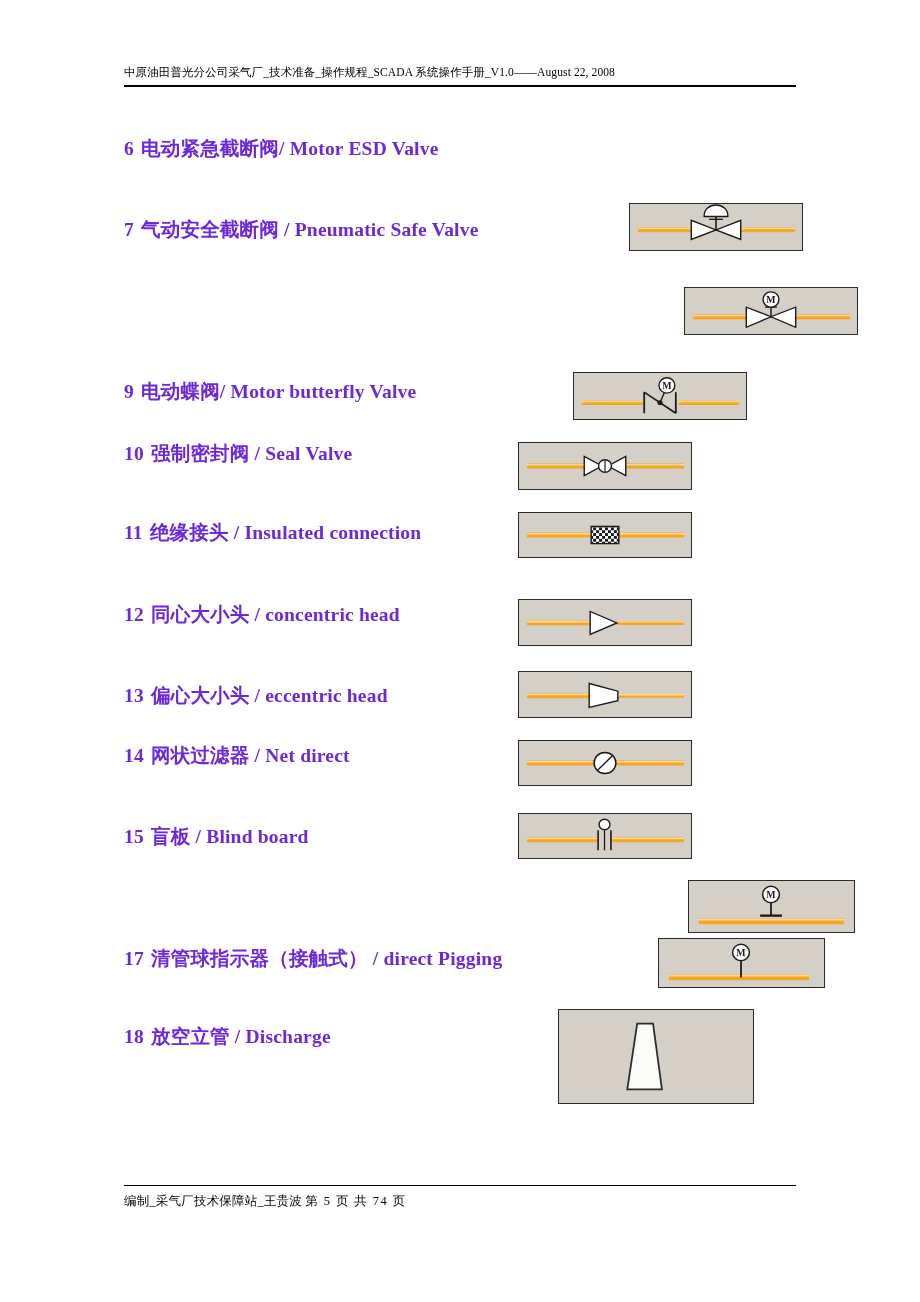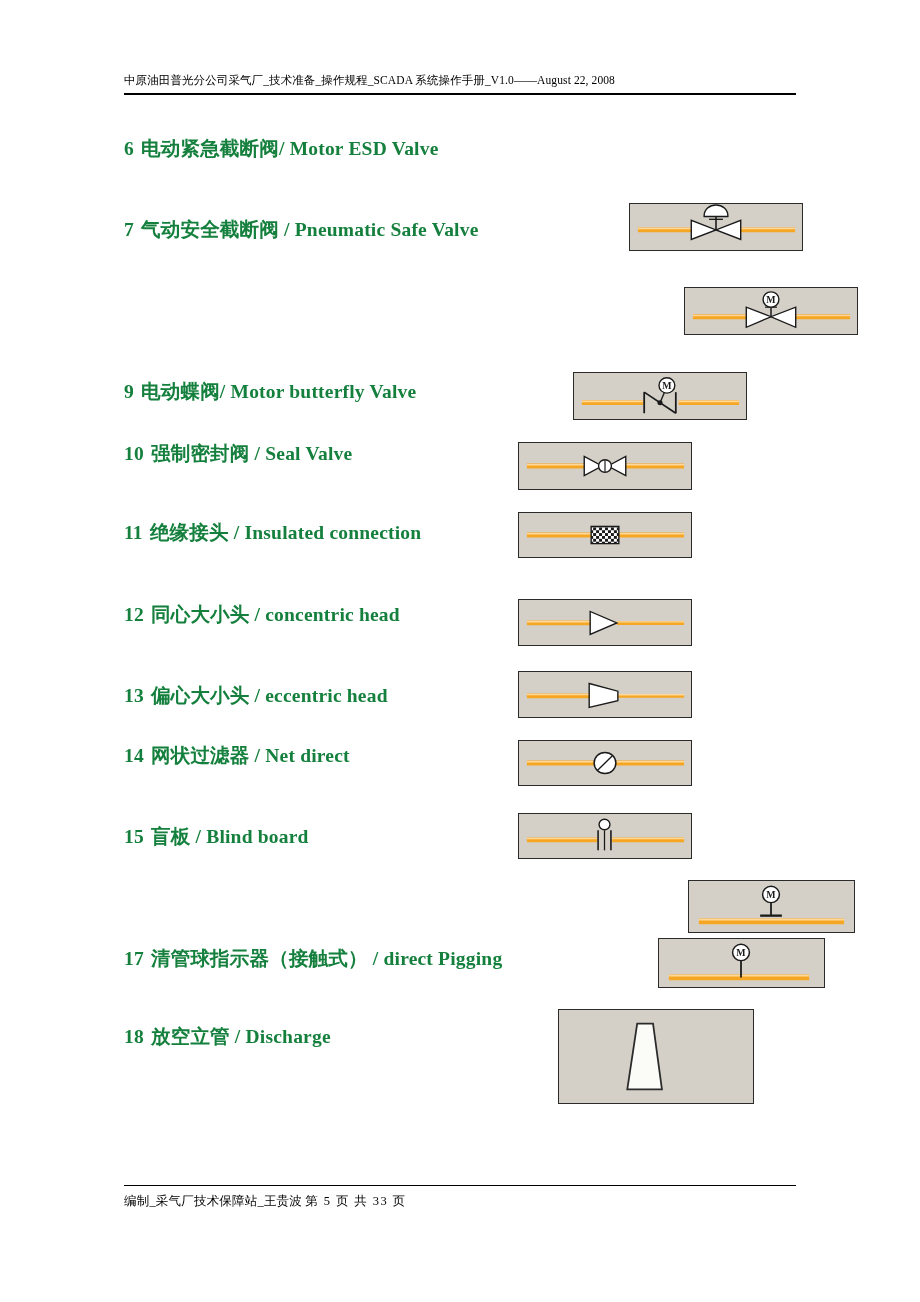--- a/index.html
+++ b/index.html
@@ -13,21 +13,21 @@
     position: relative;
     font-family: "Liberation Serif", "DejaVu Serif", serif;
     color: #000000;
     overflow: hidden;
   }
 
   
   .header {
     position: absolute;
     left: 124px;
-    top: 72px;
+    top: 64px;
     width: 672px;
   }
   .header-text {
     font-family: "Liberation Serif", "DejaVu Serif", serif;
     font-size: 11.5px;
     line-height: 16px;
     letter-spacing: 0.1px;
     white-space: nowrap;
     color: #000;
   }
@@ -66,21 +66,21 @@
     height: 1302px;
   }
   .item-label {
     position: absolute;
     white-space: nowrap;
     font-family: "Liberation Serif", "DejaVu Serif", serif;
     font-weight: bold;
     font-size: 19.5px;
     line-height: 22px;
     letter-spacing: 0.2px;
-    color: #15803d;
+    color: #6d28d9;
   }
   .item-label .num { margin-right: 2px; }
 
   
   .symbol-box {
     position: absolute;
     background: #d4d0c8;
     border: 1.5px solid #2b2b2b;
     box-sizing: border-box;
     overflow: hidden;
@@ -303,15 +303,15 @@
       <polygon points="79,14 95,14 104,81 69,81" fill="#fbfbf8" stroke="#2b2b2b" stroke-width="1.8"></polygon>
     </svg>
   </div>
 
 </div>
 
 <div class="footer">
   <div class="footer-rule"></div>
   <div class="footer-text">
     <span>编制_采气厂技术保障站_王贵波</span>
-    <span class="pg">第 5 页 共 33 页</span>
+    <span class="pg">第 5 页 共 74 页</span>
   </div>
 </div>
 
 </body></html>

